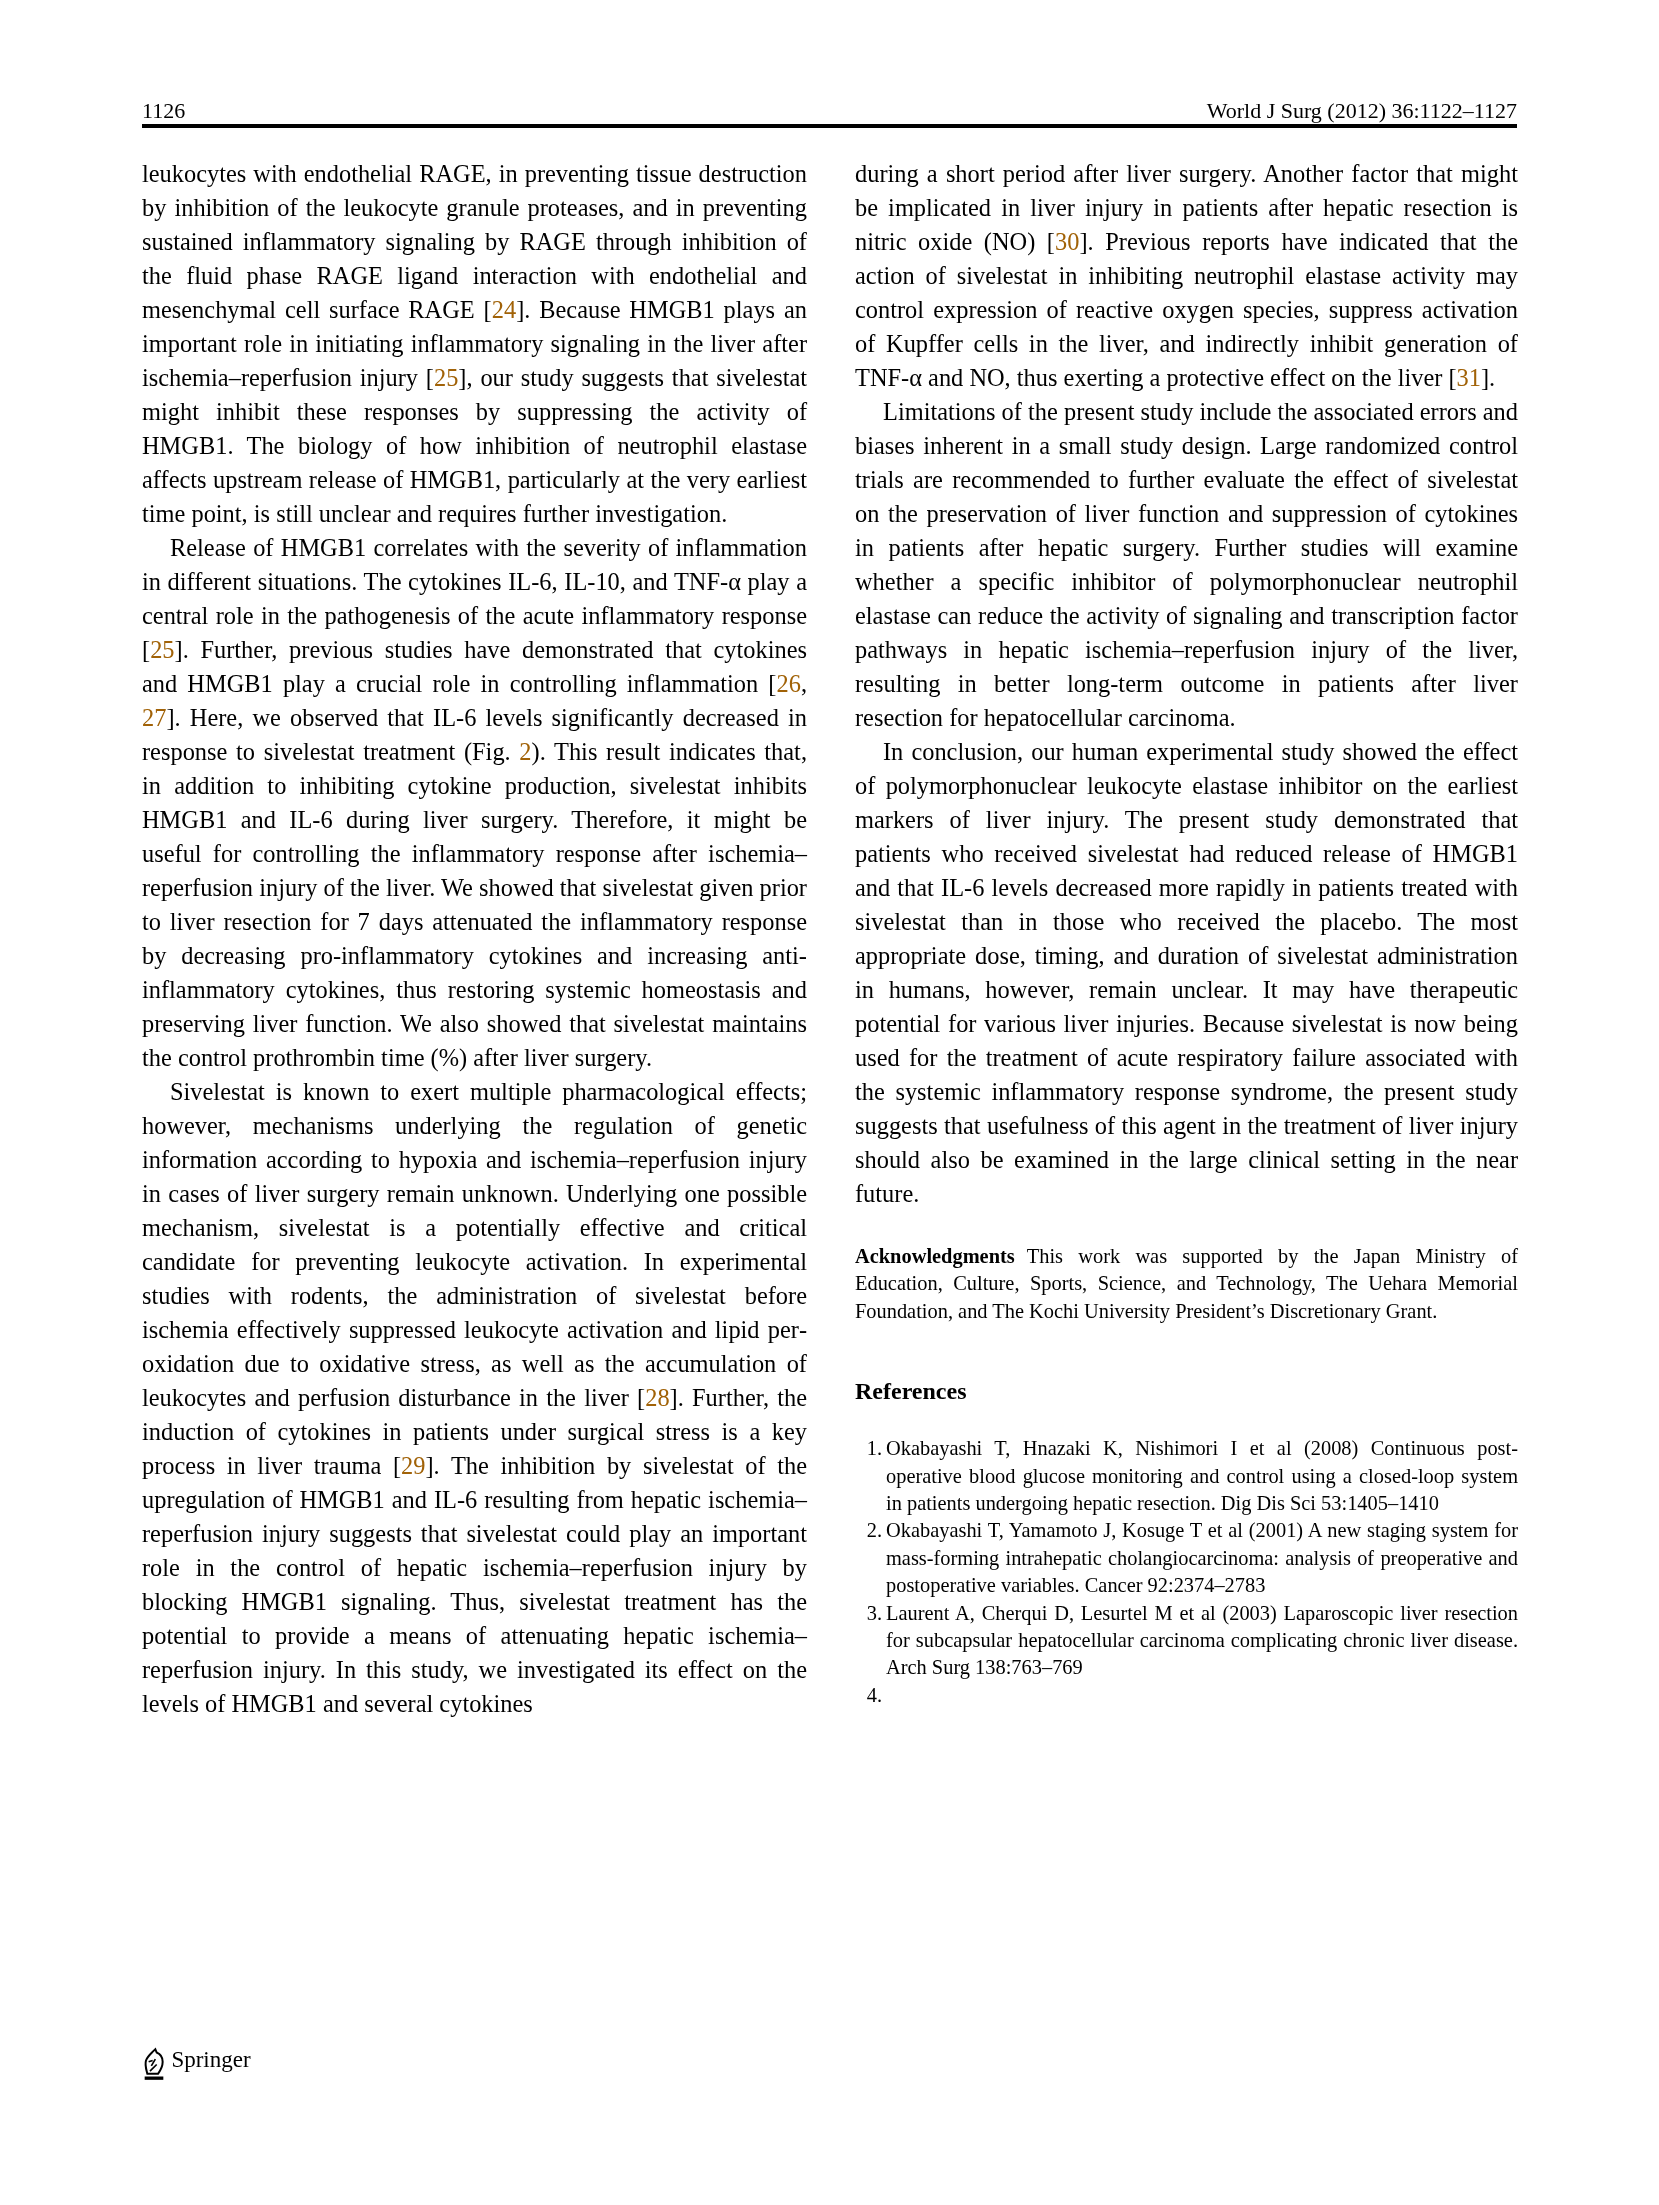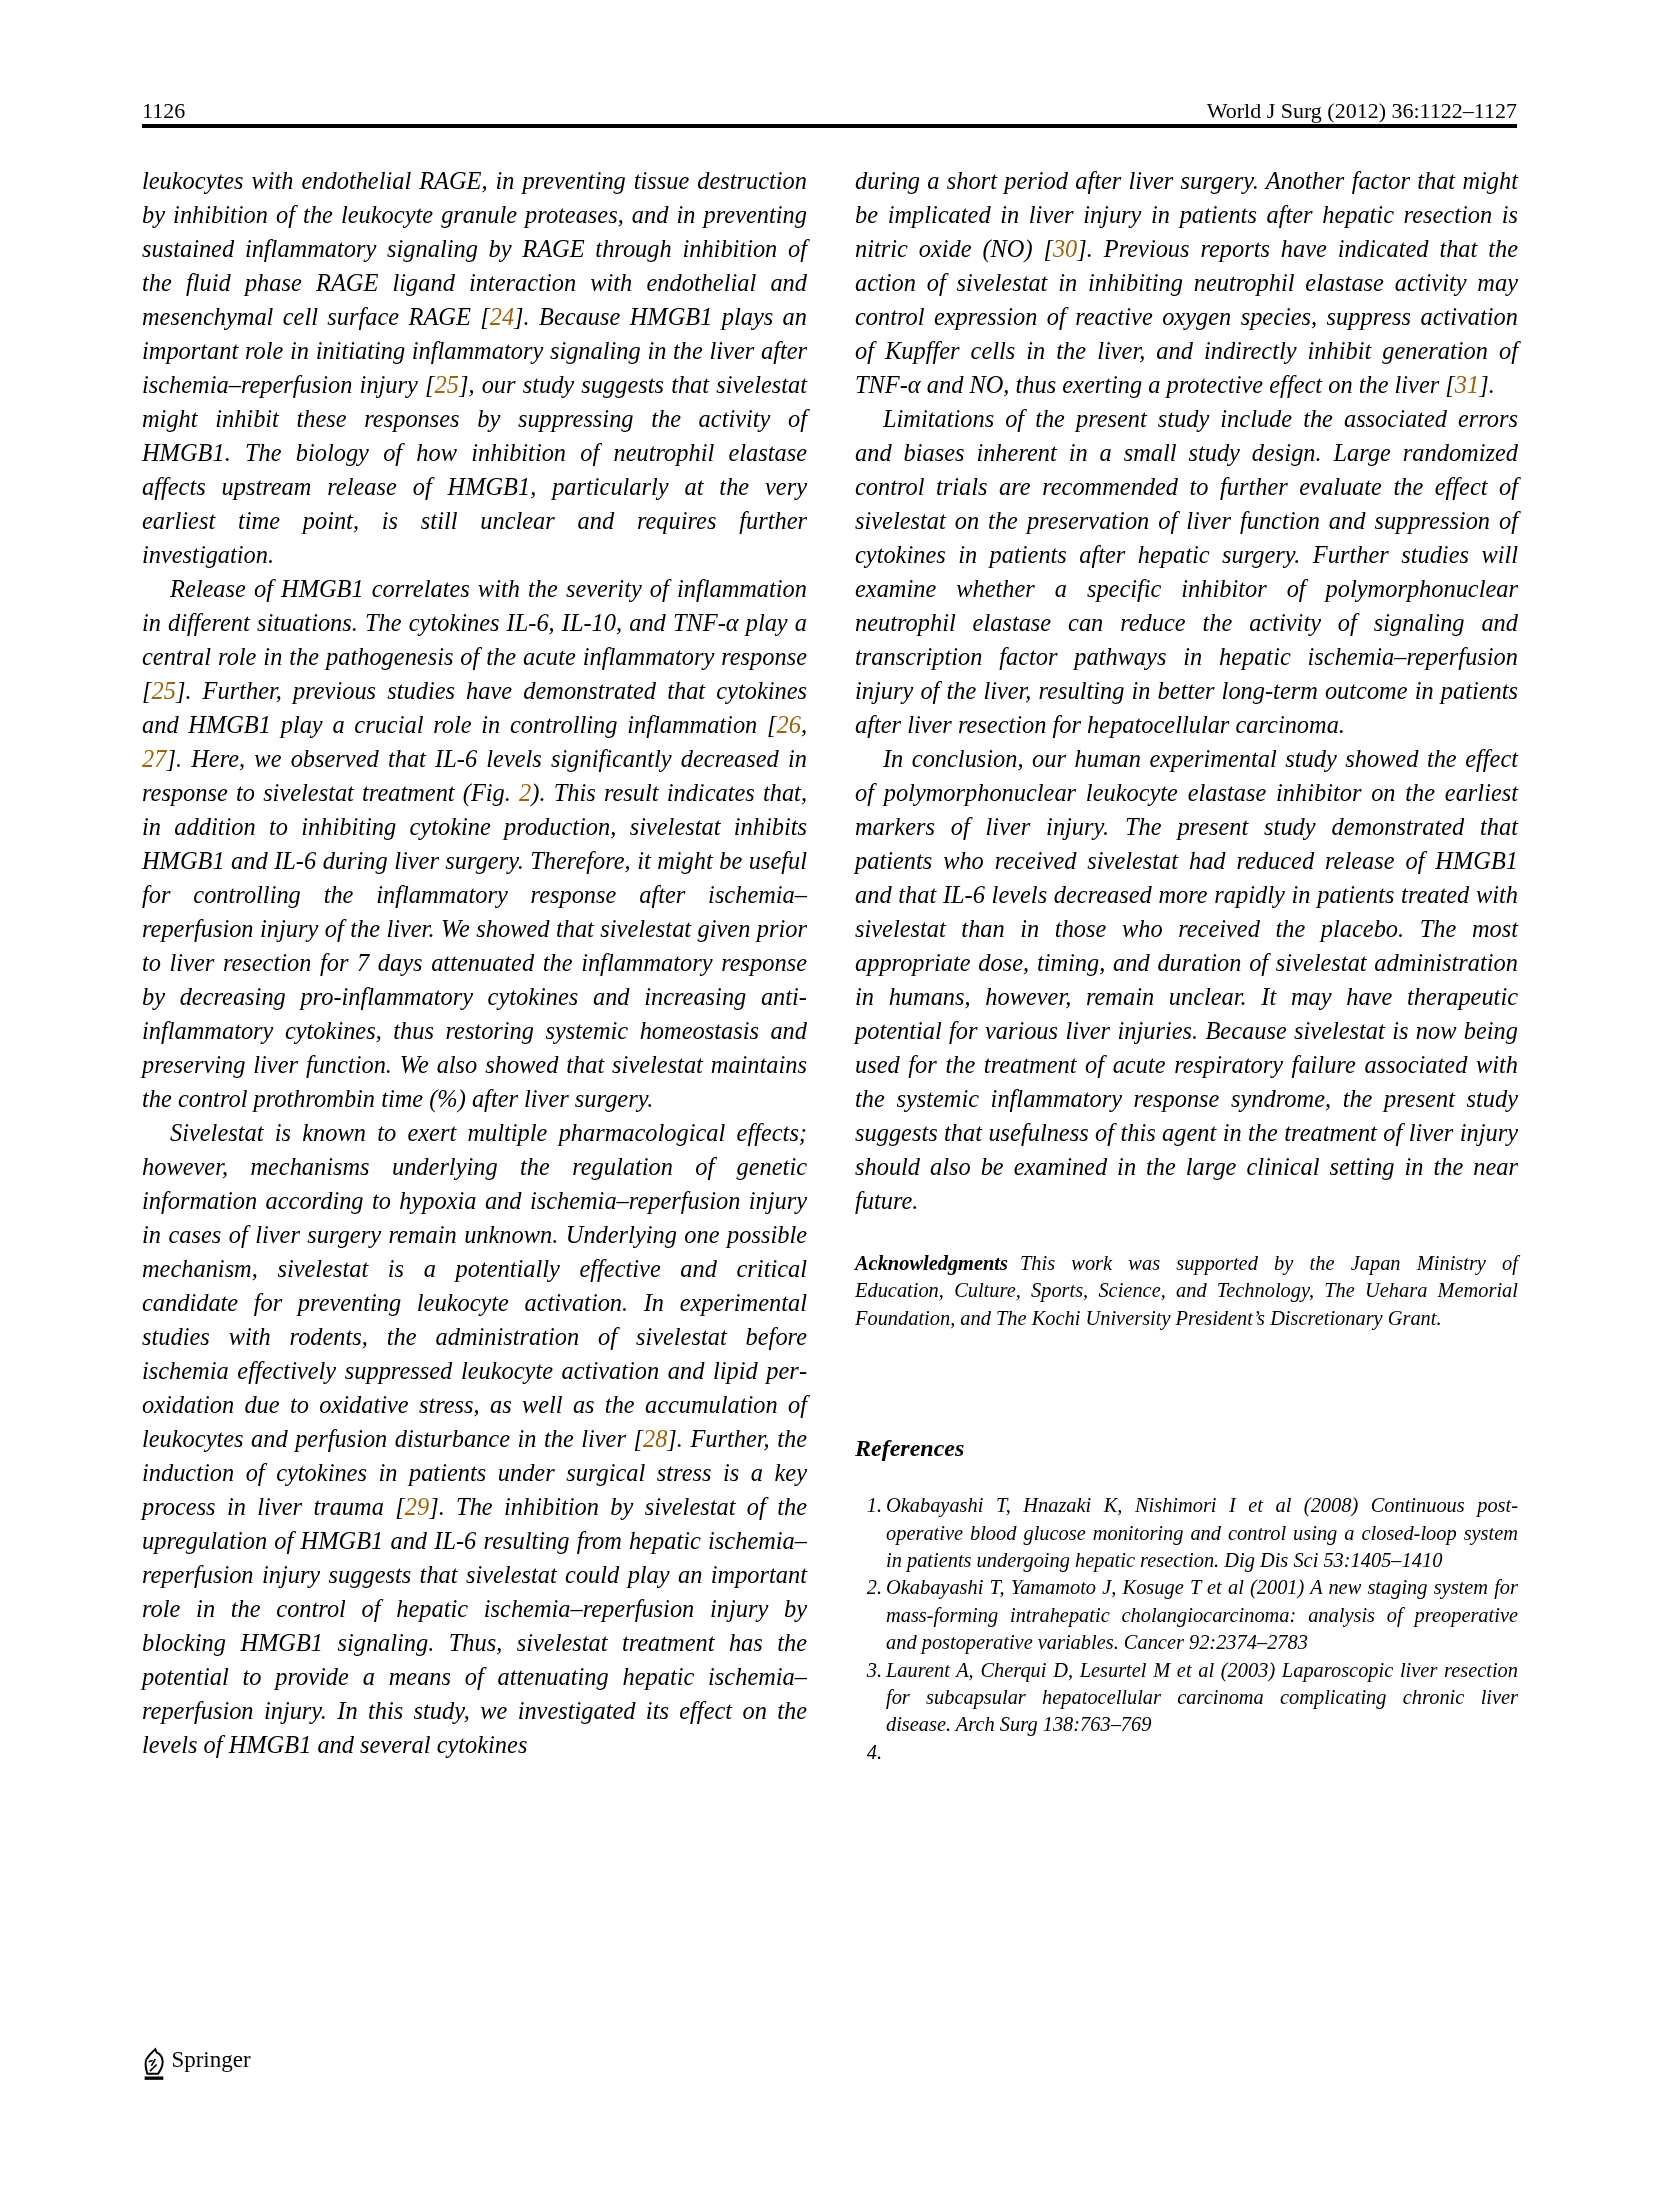--- a/index.html
+++ b/index.html
@@ -10,36 +10,35 @@
   .header {
     position: absolute; left: 142px; top: 74px; width: 1375px; height: 33px;
     font-size: 22px; line-height: 33px; margin-top: 20px;
   }
   .header .pg { position: absolute; left: 0; top: 0; }
   .header .journal { position: absolute; right: 0; top: 0; }
   .rule {
     position: absolute; left: 142px; top: 124px; width: 1375px; height: 4px; background: #000;
   }
   .col {
-    position: absolute; top: 164px; width: 665px;
+    position: absolute; top: 157px; width: 665px;
     font-size: 24.4px; line-height: 34px; text-align: justify;
     hyphens: manual;
-    font-style: italic;
   }
   .col.left { left: 142px; }
   .col.right { left: 855px; width: 663px; }
   .col p { margin: 0; text-indent: 0; }
   .col p.ind { text-indent: 28px; }
   a.cite { color: #a16207; text-decoration: none; }
   .ack {
     margin-top: 32px; font-size: 20.4px; line-height: 27.4px; text-align: justify;
   }
   .ack .lbl { font-weight: bold; margin-right: 12px; }
   .refs-title {
-    margin-top: 100px; font-size: 24px; font-weight: bold; line-height: 33px;
+    margin-top: 50px; font-size: 24px; font-weight: bold; line-height: 33px;
   }
   ol.refs {
     list-style: none; margin: 27px 0 0 0; padding: 0;
     font-size: 20.4px; line-height: 27.4px; text-align: justify;
   }
   ol.refs li { position: relative; padding-left: 31px; }
   ol.refs li .num { position: absolute; left: 0; top: 0; width: 27px; text-align: right; }
   .footer {
     position: absolute; left: 142px; top: 2047px; height: 37px;
     display: flex; align-items: flex-start; gap: 5.4px;

